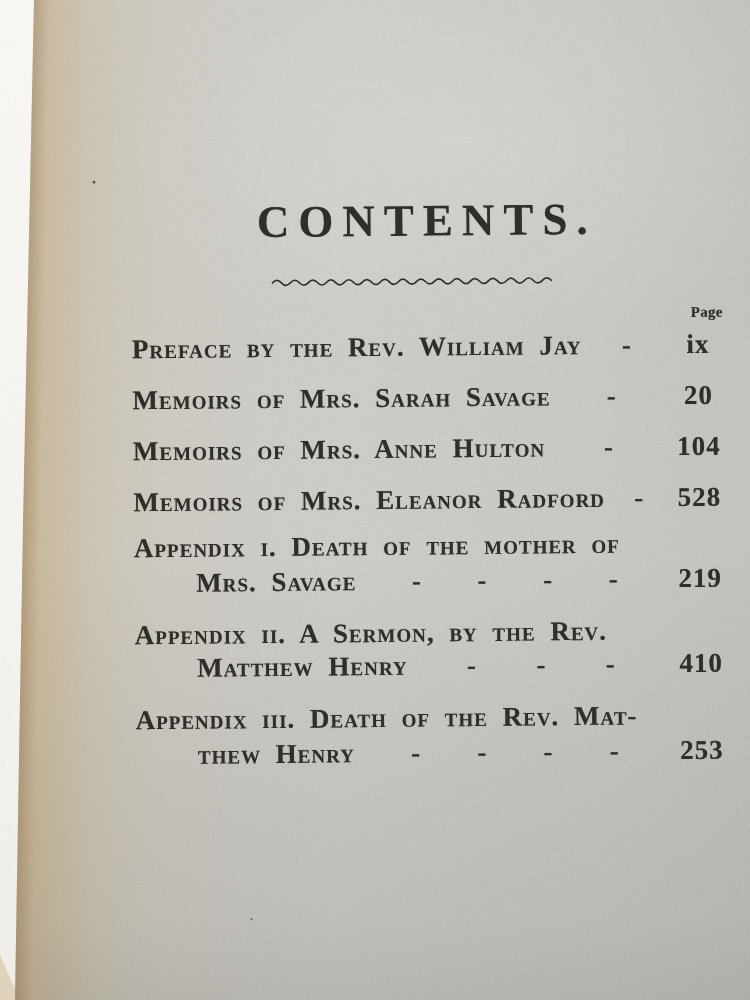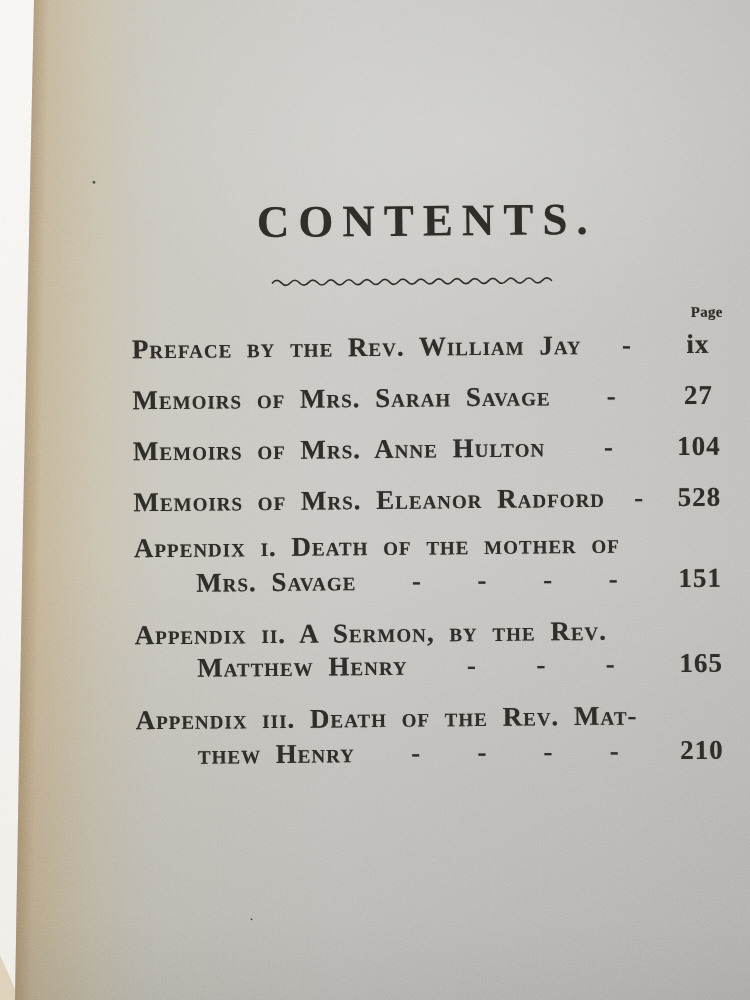--- a/index.html
+++ b/index.html
@@ -102,21 +102,21 @@
             <span class="dash">-</span>
           </span>
         <span class="pnum">ix</span>
       </div>
 
       <div class="toc-line" style="top:381px">
         <span class="etext">Memoirs of Mrs. Sarah Savage</span>
         <span class="leader">
             <span class="dash">-</span>
           </span>
-        <span class="pnum">27</span>
+        <span class="pnum">20</span>
       </div>
 
       <div class="toc-line" style="top:432px">
         <span class="etext">Memoirs of Mrs. Anne Hulton</span>
         <span class="leader">
             <span class="dash">-</span>
           </span>
         <span class="pnum">104</span>
       </div>
 
@@ -132,48 +132,48 @@
         <span class="etext">Appendix i. Death of the mother of</span>
       </div>
       <div class="toc-line cont" style="top:564px">
         <span class="etext">Mrs. Savage</span>
         <span class="leader">
           <span class="dash">-</span>
           <span class="dash">-</span>
           <span class="dash">-</span>
           <span class="dash">-</span>
         </span>
-        <span class="pnum">151</span>
+        <span class="pnum">219</span>
       </div>
 
       <div class="toc-line" style="top:616px">
         <span class="etext">Appendix ii. A Sermon, by the Rev.</span>
       </div>
       <div class="toc-line cont" style="top:649px">
         <span class="etext">Matthew Henry</span>
         <span class="leader">
           <span class="dash">-</span>
           <span class="dash">-</span>
           <span class="dash">-</span>
         </span>
-        <span class="pnum">165</span>
+        <span class="pnum">410</span>
       </div>
 
       <div class="toc-line" style="top:701px">
         <span class="etext">Appendix iii. Death of the Rev. Mat-</span>
       </div>
       <div class="toc-line cont" style="top:736px">
         <span class="etext">thew Henry</span>
         <span class="leader">
           <span class="dash">-</span>
           <span class="dash">-</span>
           <span class="dash">-</span>
           <span class="dash">-</span>
         </span>
-        <span class="pnum">210</span>
+        <span class="pnum">253</span>
       </div>
 
       <div class="speck" style="left:95px; top:178px"></div>
       <div class="speck" style="left:246px; top:917px; width:2px; height:2px"></div>
     </div>
   </div>
 
   <svg class="grain" width="750" height="1000">
     <filter id="grainf">
       <feTurbulence type="fractalNoise" baseFrequency="0.8" numOctaves="3" stitchTiles="stitch"></feTurbulence>

